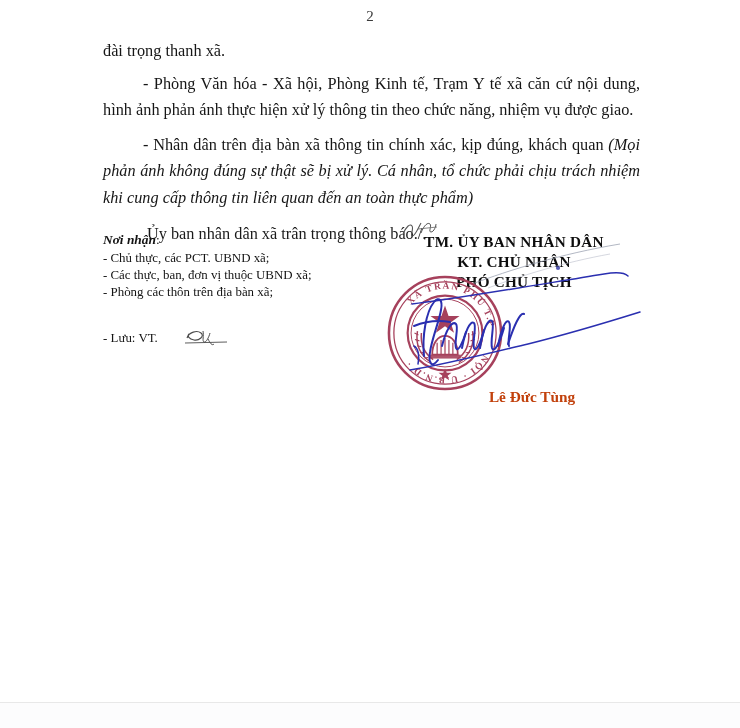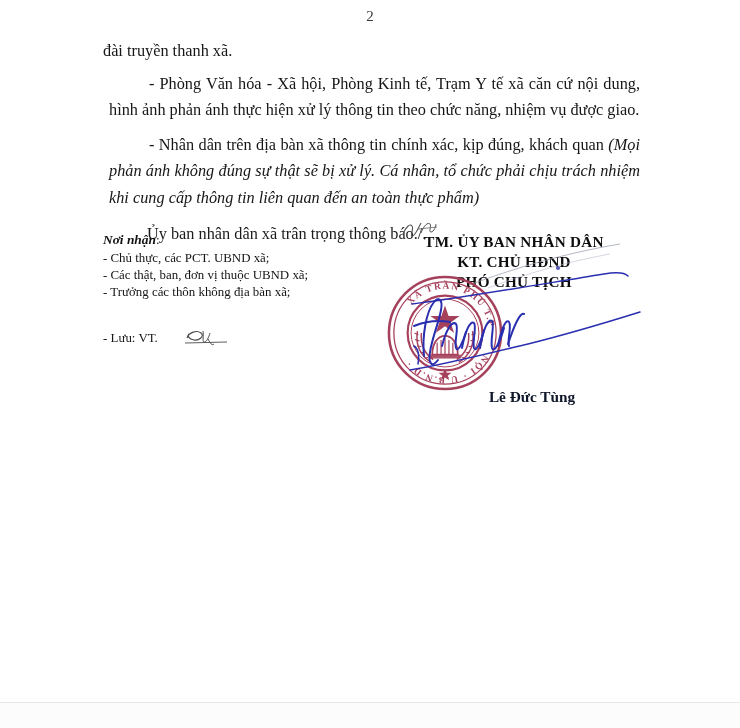--- a/index.html
+++ b/index.html
@@ -56,21 +56,20 @@
   .para {
     font-size: 16.3px;
     line-height: 26.5px;
     text-align: justify;
     text-justify: inter-word;
     margin: 0 0 8px 0;
     color: #161616;
   }
   .para.indent {
     text-indent: 40px;
-    margin-left: 6px;
   }
   .para.tight { margin-bottom: 6px; }
   .ital {
     font-style: italic;
   }
   .closing {
     font-size: 16.3px;
     line-height: 26.5px;
     margin: 10px 0 0 0;
     text-indent: 44px;
@@ -141,21 +140,21 @@
     white-space: nowrap;
   }
   .signer-name {
     position: absolute;
     left: 398px;
     top: 156px;
     width: 268px;
     text-align: center;
     font-size: 15.3px;
     font-weight: bold;
-    color: #0f172a;
+    color: #c2410c;
   }
 
   
   .seal {
     position: absolute;
     left: 386px;
     top: 42px;
     width: 118px;
     height: 118px;
     pointer-events: none;
@@ -183,21 +182,21 @@
 
 <div id="page">
 
   <div class="sheet"></div>
   <div class="below-fold"></div>
 
   <div class="page-number">2</div>
 
   <div class="body-block">
 
-    <p class="para tight">đài truyền thanh xã.</p>
+    <p class="para tight">đài trọng thanh xã.</p>
 
     <p class="para indent">- Phòng Văn hóa - Xã hội, Phòng Kinh tế, Trạm Y tế xã căn cứ nội dung, hình ảnh phản ánh thực hiện xử lý thông tin theo chức năng, nhiệm vụ được giao.</p>
 
     <p class="para indent">
       <span>- Nhân dân trên địa bàn xã thông tin chính xác, kịp đúng, khách quan </span><span class="ital">(Mọi phản ánh không đúng sự thật sẽ bị xử lý. Cá nhân, tổ chức phải chịu trách nhiệm khi cung cấp thông tin liên quan đến an toàn thực phẩm)</span>
     </p>
 
     <p class="closing">
       <span>Ủy ban nhân dân xã trân trọng thông báo./.</span>
       <svg class="initials-mark" style="left:296px; top:-4px;" width="40" height="24" viewBox="0 0 40 24">
@@ -207,37 +206,37 @@
       </svg>
     </p>
   </div>
 
   <div class="lower">
 
     <div class="recipients">
       <div class="recipients-title"><span>Nơi nhận</span><span class="plain">:</span></div>
       <ul class="recipients-list">
         <li>- Chủ thực, các PCT. UBND xã;</li>
-        <li>- Các thật, ban, đơn vị thuộc UBND xã;</li>
-        <li>- Trưởng các thôn không địa bàn xã;</li>
+        <li>- Các thực, ban, đơn vị thuộc UBND xã;</li>
+        <li>- Phòng các thôn trên địa bàn xã;</li>
         <li class="luu-row">
           <span>- Lưu: VT.</span>
           <svg style="position:absolute; left:76px; top:-4px;" width="64" height="24" viewBox="0 0 64 24">
             <path d="M8 12 C10 6, 18 4, 22 7 C26 10, 20 15, 15 14 C10 13, 8 10, 10 8" fill="none" stroke="#4a4a4a" stroke-width="1.1"></path>
             <path d="M24 5 C25 10, 23 15, 25 16 C27 17, 30 11, 31 7" fill="none" stroke="#4a4a4a" stroke-width="1"></path>
             <path d="M29 13 C31 17, 33 20, 35 18" fill="none" stroke="#4a4a4a" stroke-width="1"></path>
             <path d="M6 17 L48 16" fill="none" stroke="#4a4a4a" stroke-width="0.9"></path>
           </svg>
         </li>
       </ul>
     </div>
 
     <div class="signature-block">
       <div class="sig-line">TM. ỦY BAN NHÂN DÂN</div>
-      <div class="sig-line">KT. CHỦ HĐND</div>
+      <div class="sig-line">KT. CHỦ NHÂN</div>
       <div class="sig-line">PHÓ CHỦ TỊCH</div>
     </div>
 
     <svg class="title-flourish" viewBox="0 0 200 60">
       <path d="M2 44 C40 30, 90 14, 150 4" fill="none" stroke="#9aa0b0" stroke-width="0.9" opacity="0.85"></path>
       <path d="M18 48 C50 36, 95 22, 140 14" fill="none" stroke="#b3b8c6" stroke-width="0.8" opacity="0.7"></path>
       <circle cx="88" cy="28" r="2.1" fill="#3a3fa8" opacity="0.85"></circle>
     </svg>
 
     <svg class="seal" viewBox="0 0 120 120">

